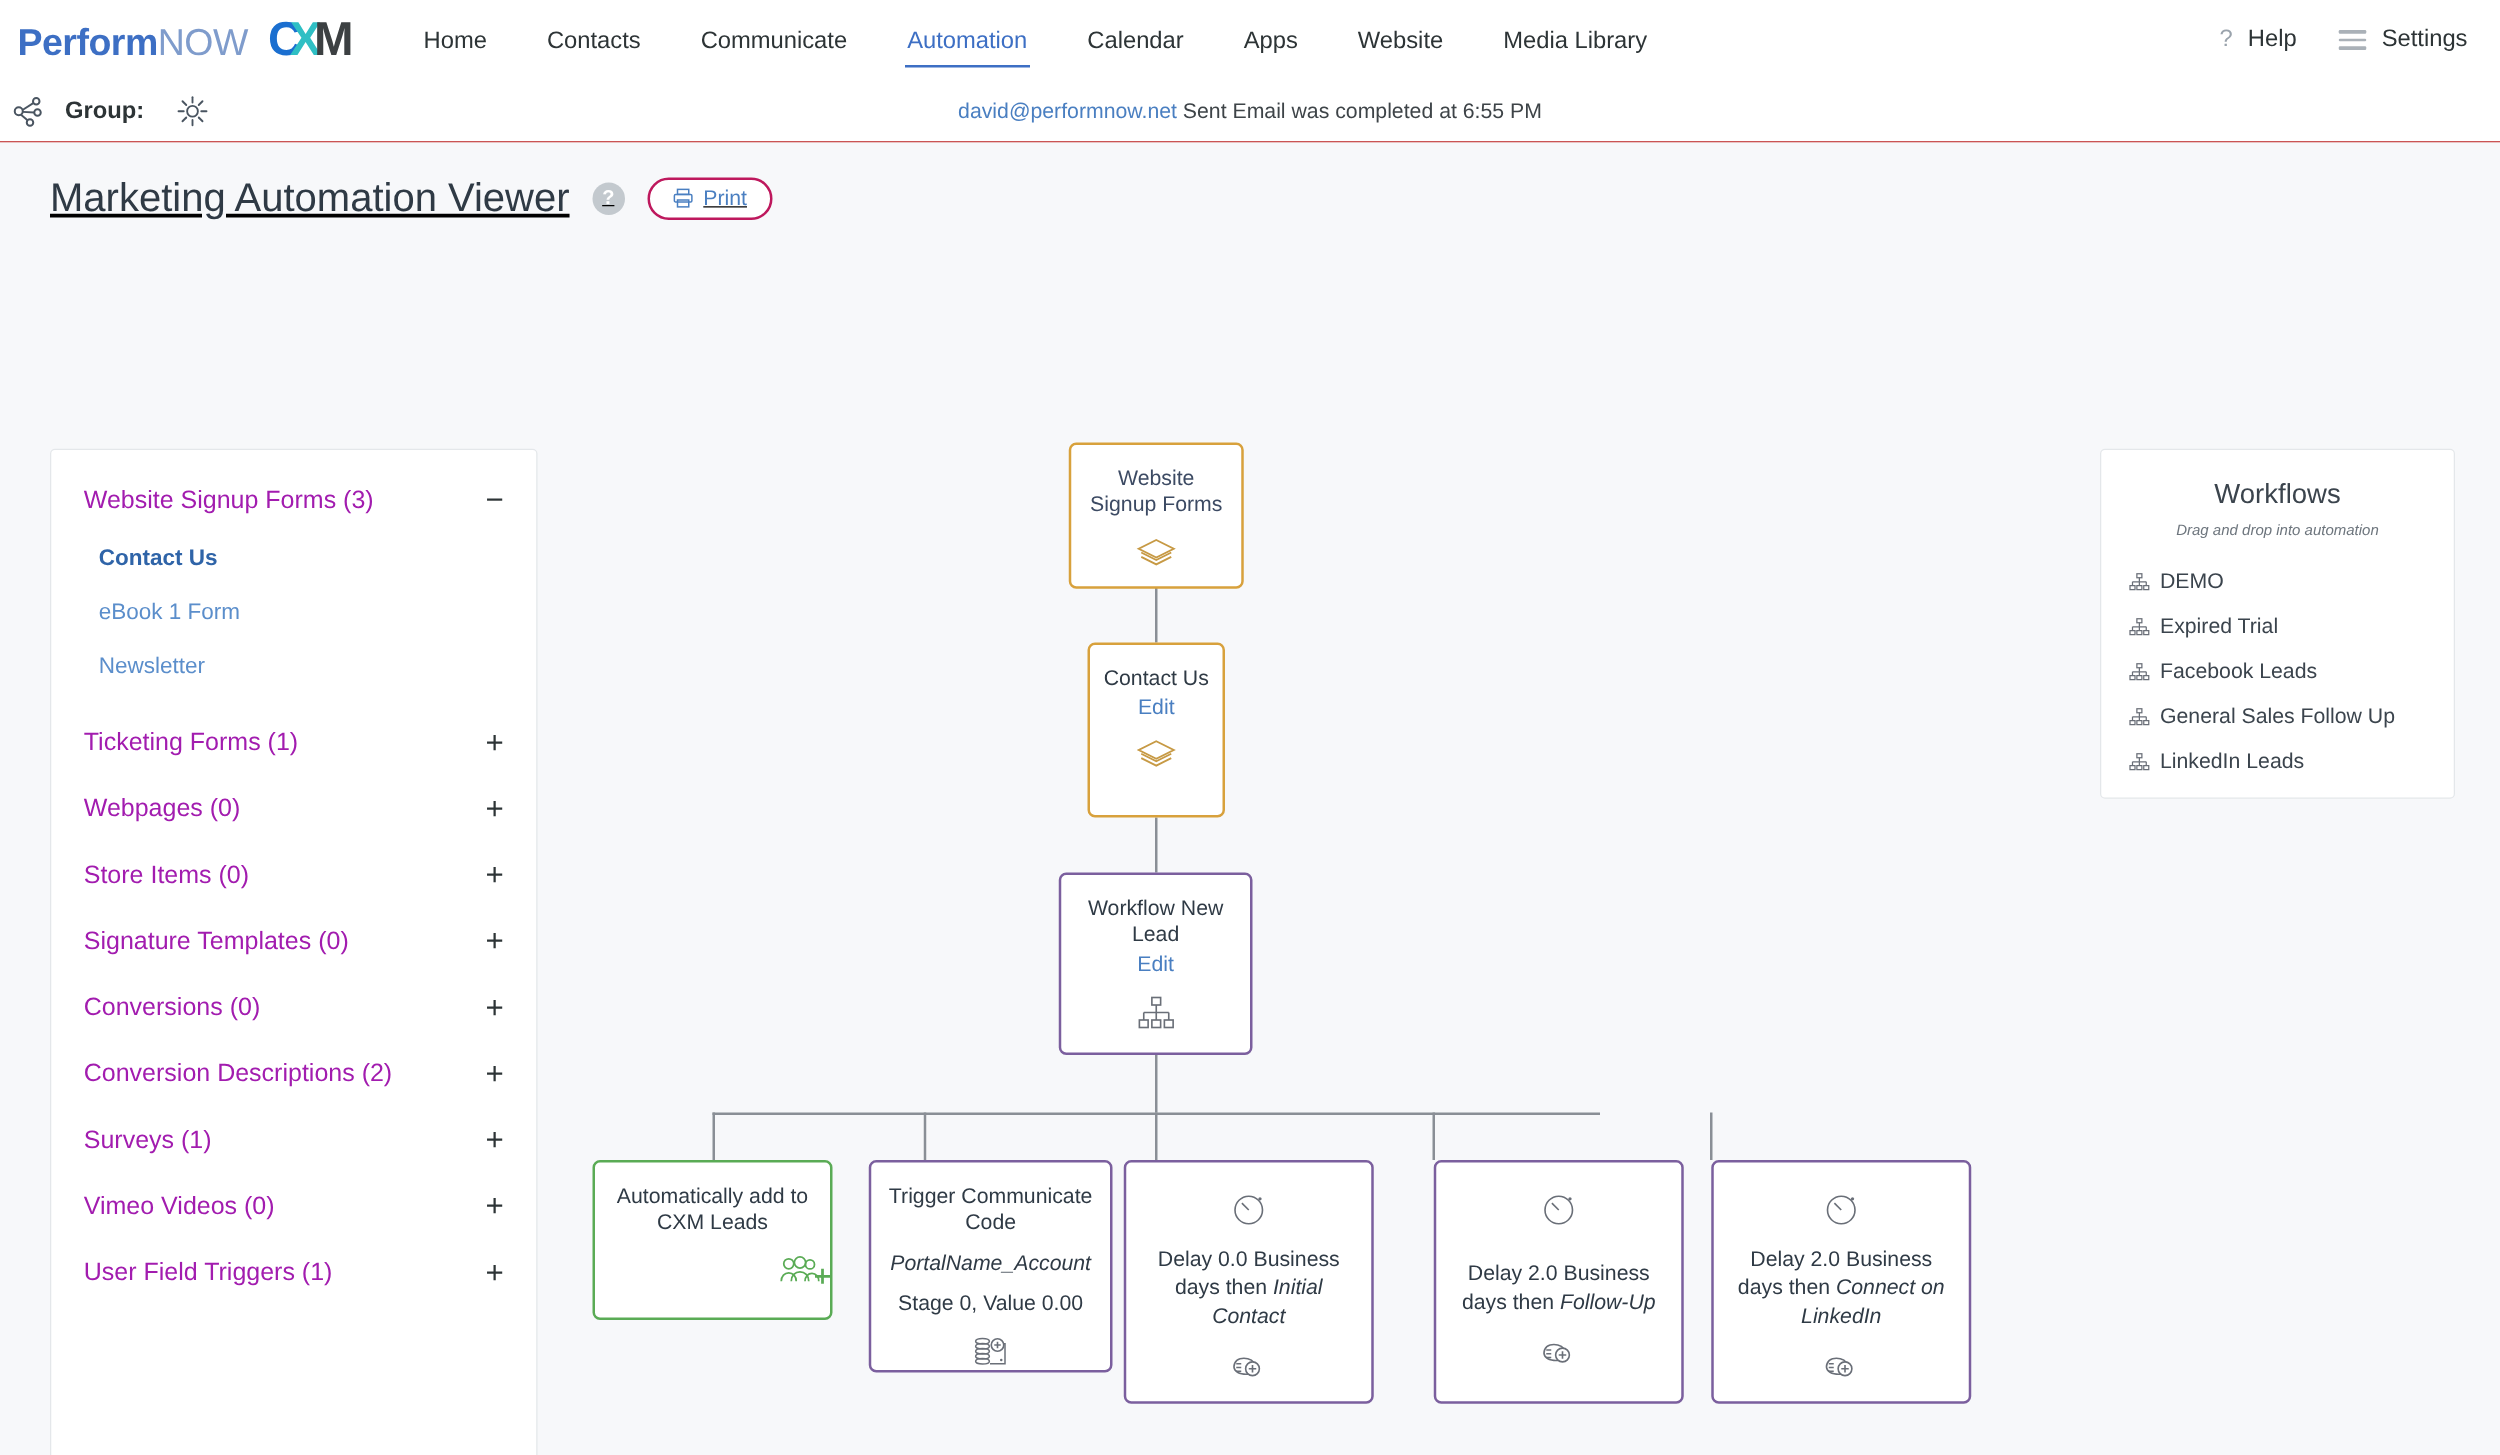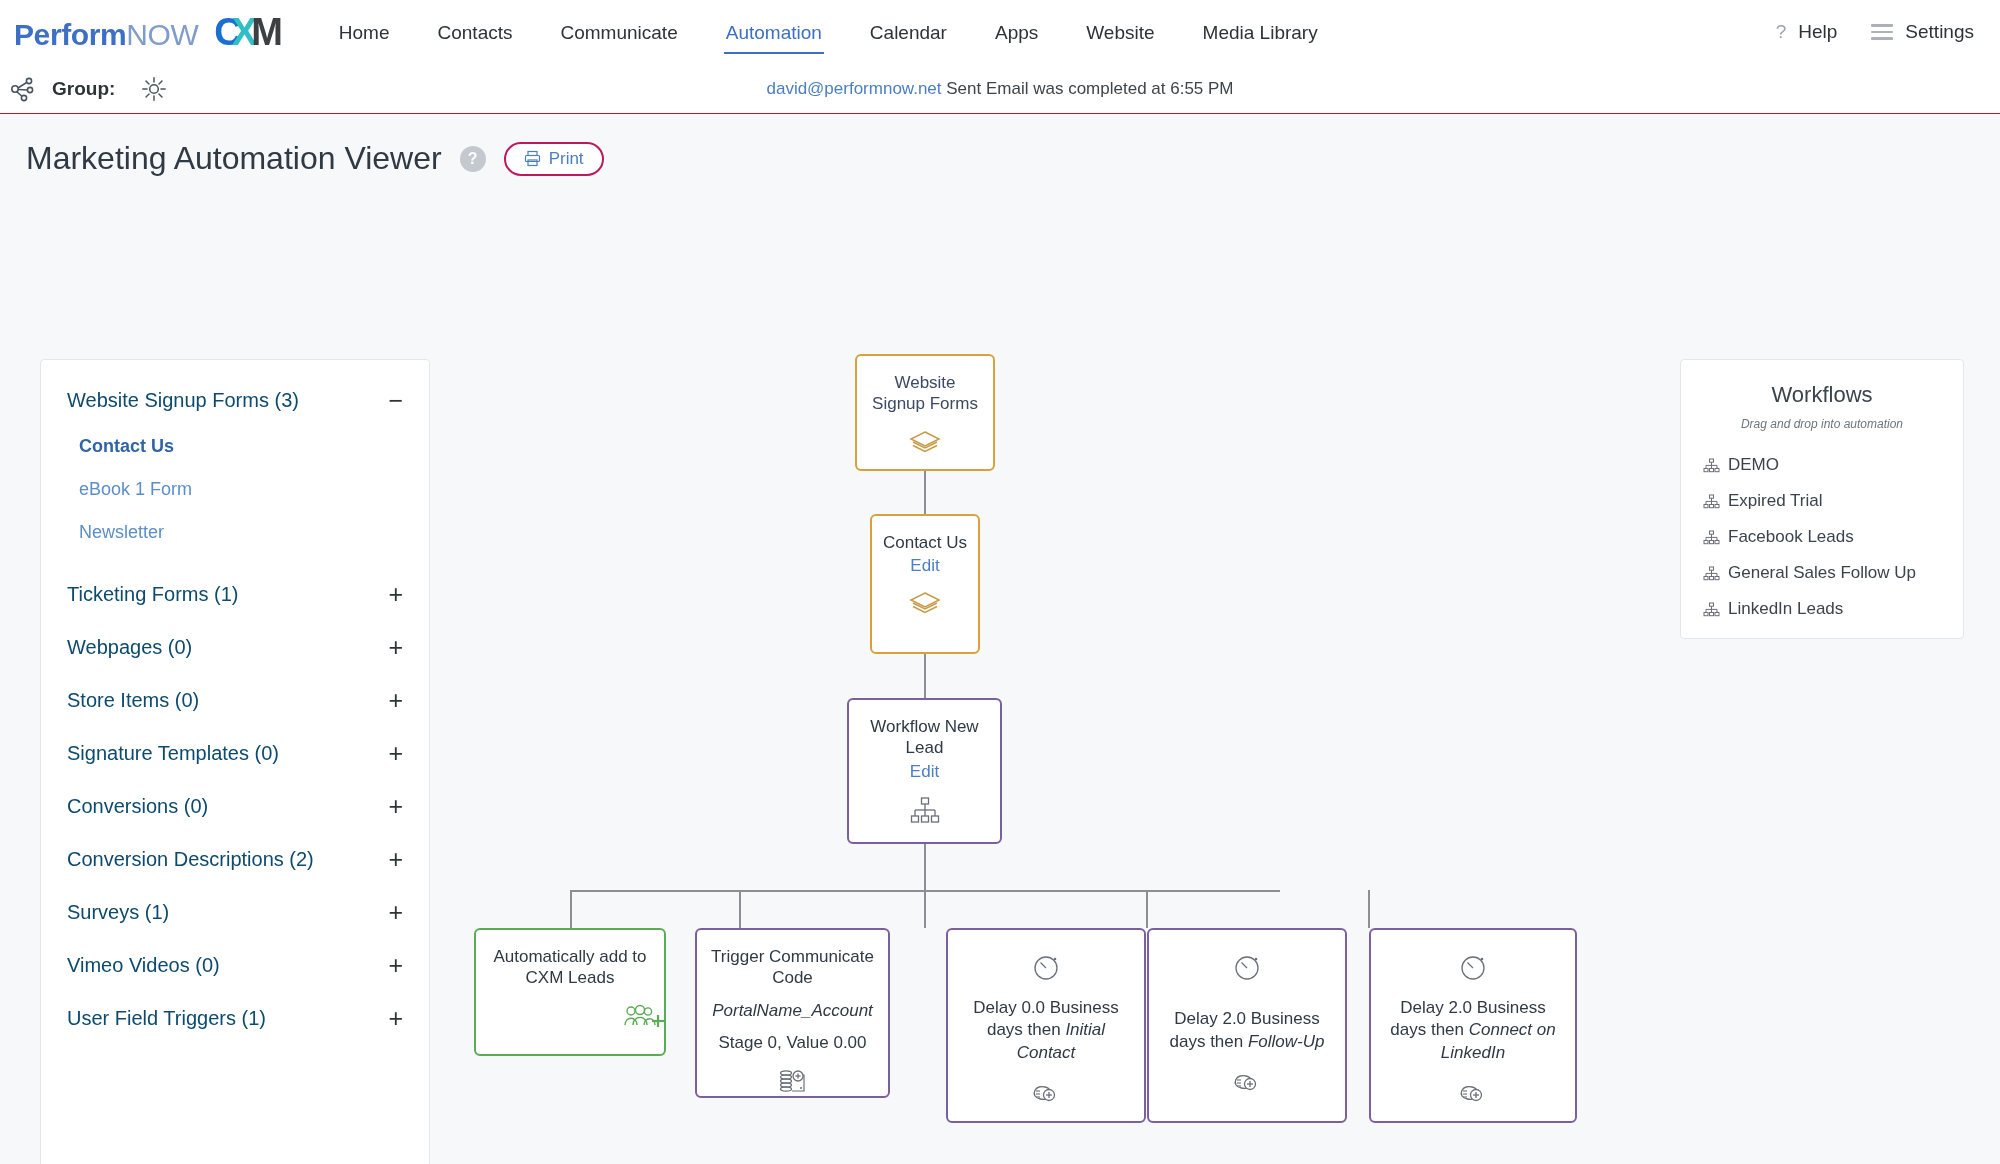--- a/index.html
+++ b/index.html
@@ -73,21 +73,21 @@
   .notice-inner { pointer-events: auto; font-size: 17px; color: #3e4448; white-space: nowrap; }
   .notice-email { color: #4a7fc1; }
 
   
   .page {
     height: calc(1164px - 64px - 50px);
     background: #f7f8fa;
     position: relative;
     overflow: hidden;
   }
-  .page-head { display: flex; align-items: center; gap: 18px; padding: 26px 0 0 26px; }
+  .page-head { display: flex; align-items: center; gap: 18px; padding: 26px 0 0 40px; text-decoration: underline; }
   .page-title { font-size: 32px; color: #2f3a45; font-weight: normal; }
   .help-badge {
     width: 26px; height: 26px; border-radius: 50%;
     background: #c3c9ce; color: #ffffff;
     font-size: 16px; font-weight: bold;
     display: flex; align-items: center; justify-content: center;
     cursor: pointer;
   }
   .print-btn {
     border: 2px solid #be185d; background: #ffffff; border-radius: 18px;
@@ -102,21 +102,21 @@
     position: absolute; left: 40px; top: 245px;
     width: 390px; height: 910px;
     background: #ffffff; border: 1px solid #e4e7ea; border-radius: 4px;
     padding: 0 24px;
     overflow: hidden;
   }
   .acc-row {
     display: flex; align-items: center; justify-content: space-between;
     padding: 28px 2px 0 2px; cursor: pointer;
   }
-  .acc-title { font-size: 20px; color: #0c4a6e; }
+  .acc-title { font-size: 20px; color: #a21caf; }
   .acc-sign { font-size: 25px; color: #2d3436; line-height: 1; font-weight: 500; }
   .acc-children { padding: 12px 2px 0 14px; }
   .acc-child {
     font-size: 18px; color: #5b8ecb; padding: 11px 0; cursor: pointer;
   }
   .acc-child.selected { color: #2f64a8; font-weight: bold; }
 
   
   .canvas { position: absolute; left: 430px; top: 230px; right: 0; bottom: 0; }
   .node {
@@ -376,21 +376,21 @@
           <ellipse cx="9" cy="22" rx="5.5" ry="2.2" fill="none" stroke="#6a6f78" stroke-width="1.2"></ellipse>
           <path d="M17 8 h10 v16 h-12" fill="none" stroke="#6a6f78" stroke-width="1.2"></path>
           <circle cx="21" cy="9" r="5" fill="#ffffff" stroke="#6a6f78" stroke-width="1.3"></circle>
           <line x1="21" y1="6.4" x2="21" y2="11.6" stroke="#6a6f78" stroke-width="1.3"></line>
           <line x1="18.4" y1="9" x2="23.6" y2="9" stroke="#6a6f78" stroke-width="1.3"></line>
           <circle cx="24" cy="21" r="1" fill="#6a6f78"></circle>
         </svg>
       </div>
     </div>
 
-    <div class="node purple" style="left:516px; top:584px; width:200px; height:195px; padding-top:22px;">
+    <div class="node purple" style="left:469px; top:584px; width:200px; height:195px; padding-top:22px;">
       <div class="node-icon" style="margin-top:0;">
         <svg width="30" height="30" viewBox="0 0 30 30">
           <circle cx="15" cy="16" r="11" fill="none" stroke="#6a6f78" stroke-width="1.3"></circle>
           <line x1="15" y1="16" x2="9.5" y2="10.5" stroke="#6a6f78" stroke-width="1.3"></line>
           <circle cx="24" cy="7" r="1.3" fill="#6a6f78"></circle>
         </svg>
       </div>
       <div class="node-body-center" style="justify-content:center;">
         <div class="delay-text"><span>Delay 0.0 Business days then </span><em>Initial Contact</em></div>
         <div class="node-icon">

